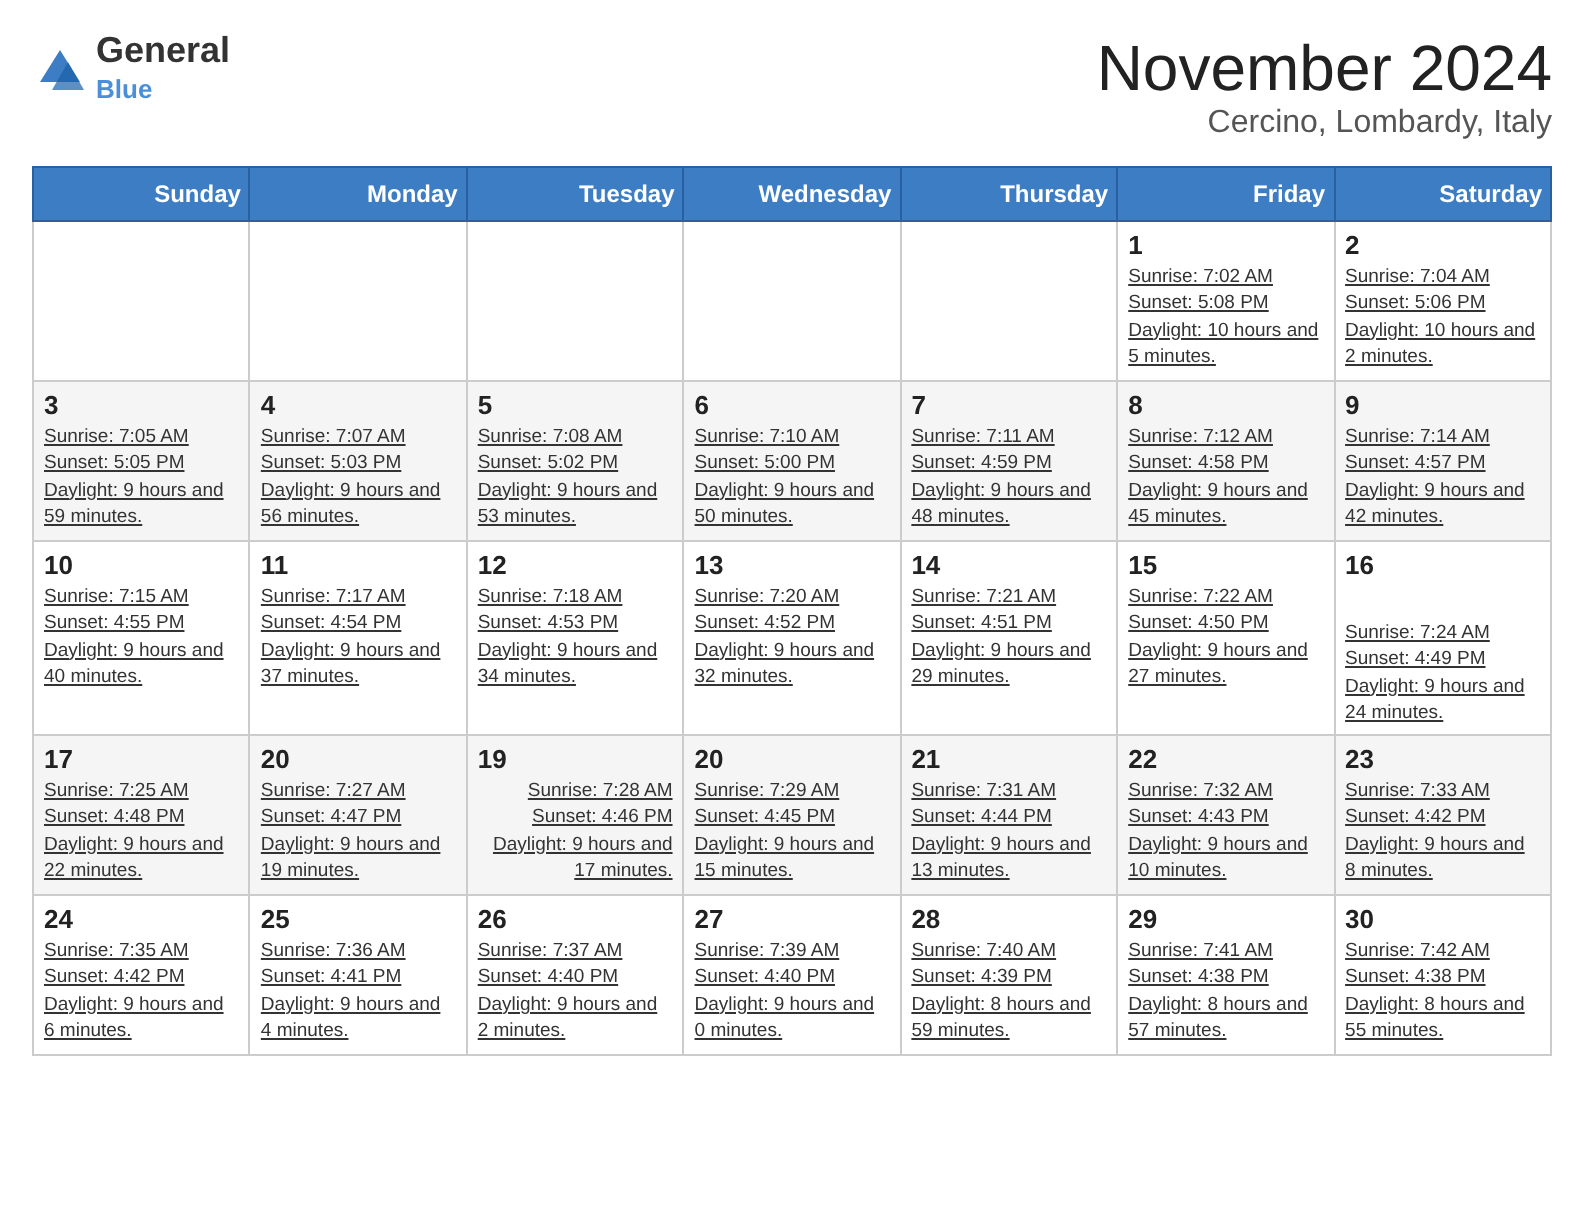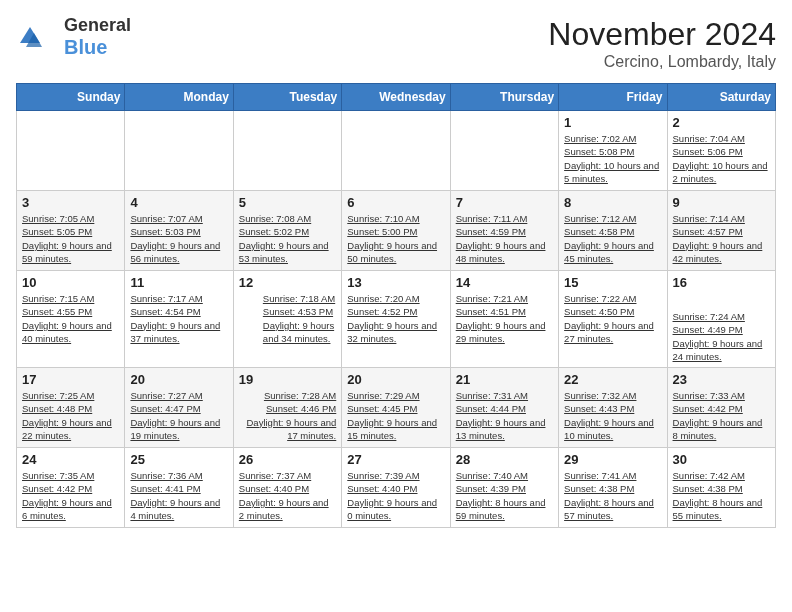--- a/index.html
+++ b/index.html
@@ -12,30 +12,30 @@
     }
     .header-area {
       display: flex;
       justify-content: space-between;
       align-items: flex-start;
       margin-bottom: 12px;
     }
     .logo {
       display: flex;
       align-items: center;
-      gap: 20px;
+      gap: 4px;
     }
     .logo-text-general {
       font-size: 18px;
       font-weight: bold;
       color: #333;
       line-height: 1.1;
     }
     .logo-text-blue {
-      font-size: 20px;
+      font-size: 13px;
       font-weight: bold;
       color: #4a90d9;
       line-height: 1.1;
     }
     .logo-icon {
       width: 28px;
       height: 28px;
     }
     .title-area {
       text-align: right;
@@ -198,21 +198,21 @@
 Daylight: 9 hours and 40 minutes.</div>
         </td>
         <td>
           <div class="day-number">11</div>
           <div class="day-info" style="white-space: pre-line;">Sunrise: 7:17 AM
 Sunset: 4:54 PM
 Daylight: 9 hours and 37 minutes.</div>
         </td>
         <td>
           <div class="day-number">12</div>
-          <div class="day-info" style="white-space: pre-line; margin-left: 24px;">Sunrise: 7:18 AM
+          <div class="day-info" style="white-space: pre-line;">Sunrise: 7:18 AM
 Sunset: 4:53 PM
 Daylight: 9 hours and 34 minutes.</div>
         </td>
         <td>
           <div class="day-number">13</div>
           <div class="day-info" style="white-space: pre-line;">Sunrise: 7:20 AM
 Sunset: 4:52 PM
 Daylight: 9 hours and 32 minutes.</div>
         </td>
         <td>

